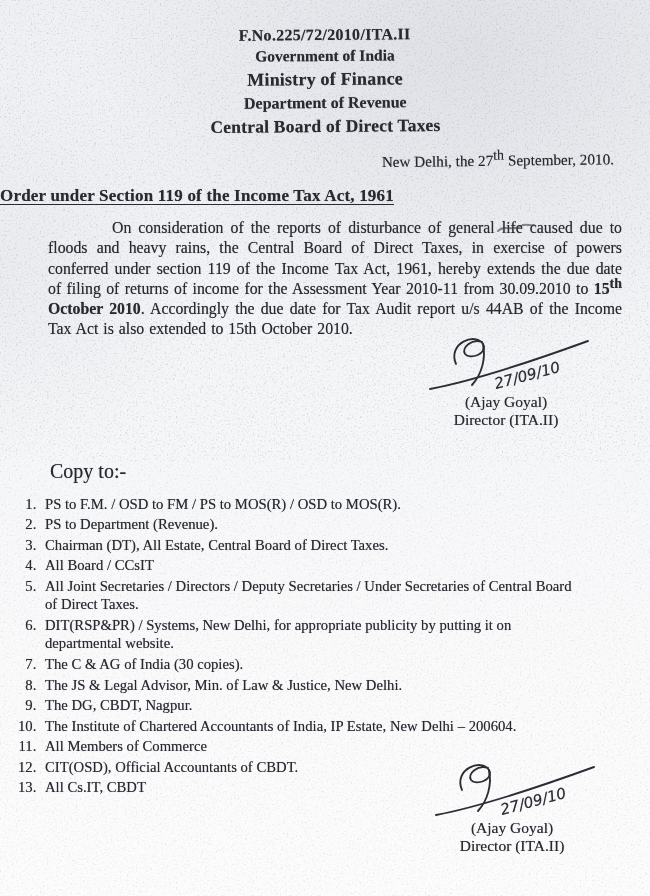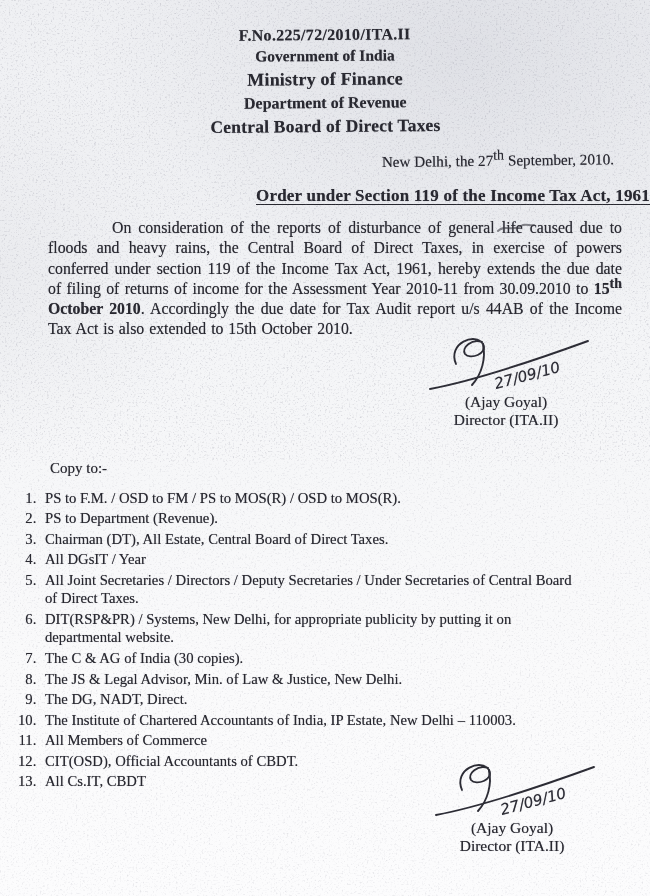--- a/index.html
+++ b/index.html
@@ -25,39 +25,39 @@
   .h-file  { font-size:16px;   font-weight:bold; letter-spacing:0.3px; }
   .h-gov   { font-size:15.5px; font-weight:bold; margin-top:3px; }
   .h-min   { font-size:18px;   font-weight:bold; margin-top:4px; letter-spacing:0.2px; }
   .h-dept  { font-size:16px;   font-weight:bold; margin-top:4px; }
   .h-board { font-size:17.5px; font-weight:bold; margin-top:4px; letter-spacing:0.2px; }
 
   .dateline { text-align:right; margin:18px 36px 0 0; font-size:15.2px; transform:rotate(-0.7deg); }
   sup { font-size:14px; line-height:0; }
 
   .order-title {
-    text-align:right; margin-top:14px;
+    text-align:left; margin-top:14px;
     font-size:17px; font-weight:bold; letter-spacing:0.2px;
-    text-decoration:underline; text-underline-offset:3px;margin-left:39px;
+    text-decoration:underline; text-underline-offset:3px;
   }
 
   .body-para {
     margin:12px 28px 0 48px;
     font-size:15.8px; line-height:1.27;
     text-align:justify; text-indent:64px;
     word-spacing:1px;
   }
 
   .sig { width:200px; text-align:center; font-size:15.5px; line-height:1.2; }
   .sig svg { display:block; margin:0 auto -6px auto; }
   .sig-1 { margin:-8px 44px 0 auto; }
   .sig-2 { position:absolute; right:38px; bottom:40px; }
   .hand { font-family:"DejaVu Sans",sans-serif; font-style:italic; }
 
-  .copyto { margin:30px 0 0 50px; font-size:15px; }
+  .copyto { margin:30px 0 0 50px; font-size:20px; }
 
   .copylist {
     margin:12px 0 0 0; 
     width:580px; box-sizing:border-box;
     font-size:14.7px; line-height:1.26;
   }
   .copylist li { padding-left:5px; margin-bottom:2px; }
 
   .smudge { position:absolute; left:496px; top:222px; z-index:2; opacity:0.8; }
 </style>
@@ -94,27 +94,27 @@
       <div>(Ajay Goyal)</div>
       <div>Director (ITA.II)</div>
     </div>
 
     <div class="copyto">Copy to:-</div>
 
     <ol class="copylist">
       <li>PS to F.M. / OSD to FM / PS to MOS(R) / OSD to MOS(R).</li>
       <li>PS to Department (Revenue).</li>
       <li>Chairman (DT), All Estate, Central Board of Direct Taxes.</li>
-      <li>All DGsIT / Year</li>
+      <li>All Board / CCsIT</li>
       <li>All Joint Secretaries / Directors / Deputy Secretaries / Under Secretaries of Central Board of Direct Taxes.</li>
       <li>DIT(RSP&amp;PR) / Systems, New Delhi, for appropriate publicity by putting it on departmental website.</li>
       <li>The C &amp; AG of India (30 copies).</li>
       <li>The JS &amp; Legal Advisor, Min. of Law &amp; Justice, New Delhi.</li>
-      <li>The DG, NADT, Direct.</li>
-      <li>The Institute of Chartered Accountants of India, IP Estate, New Delhi – 110003.</li>
+      <li>The DG, CBDT, Nagpur.</li>
+      <li>The Institute of Chartered Accountants of India, IP Estate, New Delhi – 200604.</li>
       <li>All Members of Commerce</li>
       <li>CIT(OSD), Official Accountants of CBDT.</li>
       <li>All Cs.IT, CBDT</li>
     </ol>
 
     <div class="sig sig-2">
       <svg width="176" height="68" viewBox="0 0 176 68">
         <g fill="none" stroke="#2b2b34" stroke-width="1.9" stroke-linecap="round">
           <path d="M 38 33 C 29 12, 58 1, 65 13 C 70 23, 52 29, 47 23 C 43 17, 54 7, 64 11"></path>
           <path d="M 65 13 C 68 27, 64 43, 54 54"></path>

